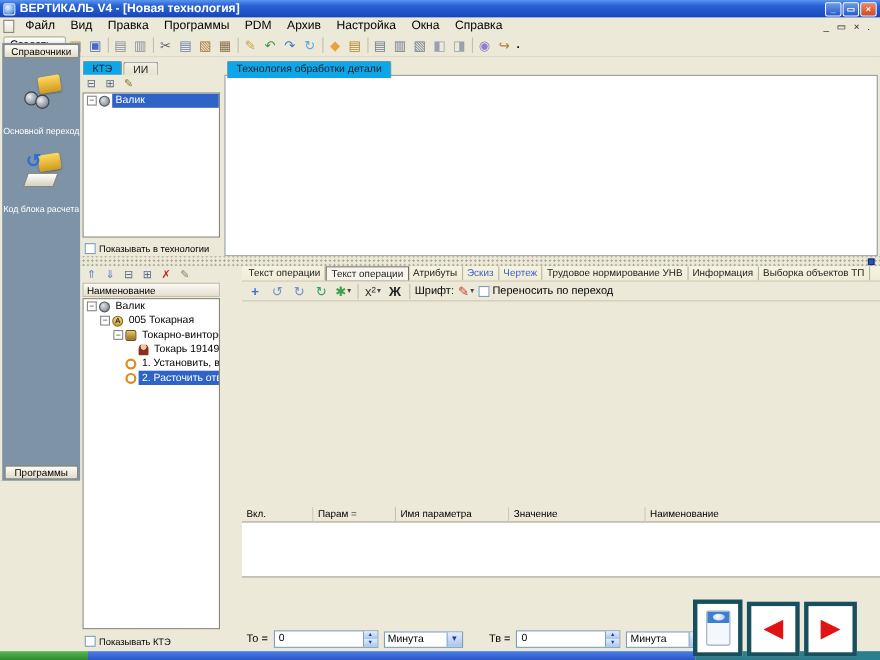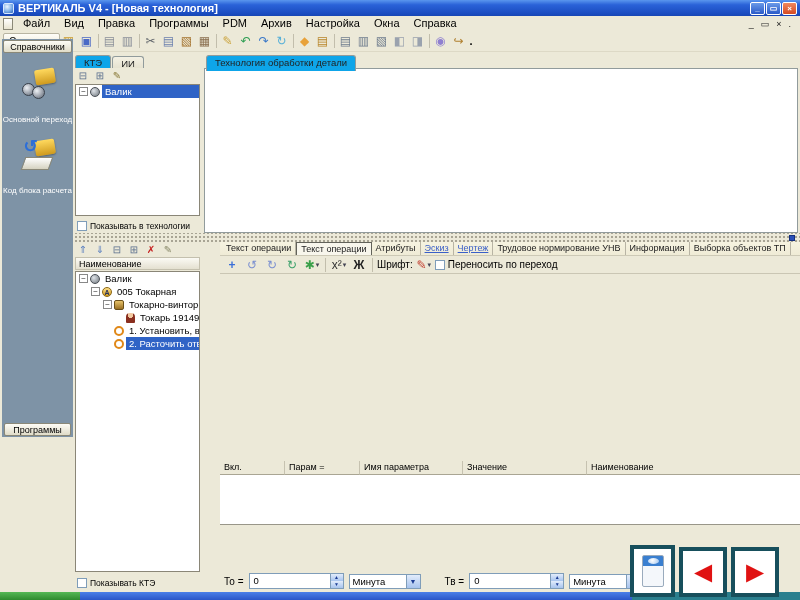--- a/index.html
+++ b/index.html
@@ -104,21 +104,21 @@
     font-size:9px;padding-left:3px;display:flex;align-items:center}
   .optree .tree-box{top:29px;bottom:20px}
   .optree .check-row{bottom:4px}
 
   
   .trans{position:absolute;left:220px;top:242px;width:644px;height:350px;background:#ece9d8}
   .tr-tabs{height:14px;display:flex;align-items:center;background:linear-gradient(#f6f3e0,#efebd6);
     font-size:9px;padding-left:2px;white-space:nowrap;overflow:hidden;border-bottom:1px solid #cdc9b6}
   .ttab{padding:0 4px;border-right:1px solid #b8b4a4;line-height:13px;color:#222}
   .ttab.active{border:1px solid #62625a;background:#f8f6ec;line-height:12px}
-  .ttab.link{color:#3a5fc8;text-decoration:underline}
+  .ttab.link{color:#3a5fc8;}
   .tr-tools{height:18px;display:flex;align-items:center;gap:2px;padding:0 3px;border-bottom:1px solid #cac6b4}
   .lbl{font-size:10px;white-space:nowrap}
   .combo{height:15px;background:#fff;border:1px solid #7f9db9;display:flex;align-items:center}
   .combo .val{flex:1;font-size:9.5px;padding-left:3px;white-space:nowrap;overflow:hidden}
   .drop{width:14px;height:100%;display:flex;align-items:center;justify-content:center;font-size:7px;color:#1c3d94;
     background:linear-gradient(#e2ecfb,#a8c4ee);border-left:1px solid #7f9db9}
   .font-combo{width:160px}
   .unit-combo{width:72px}
   .tr-editor{position:absolute;left:0;right:0;top:33px;height:186px;background:#fff;border:1px solid #919b9c;
     padding:3px 4px;font-size:10px;line-height:13px}

